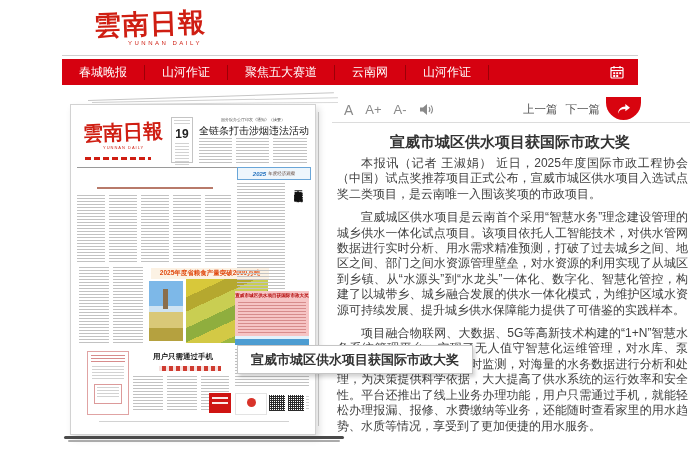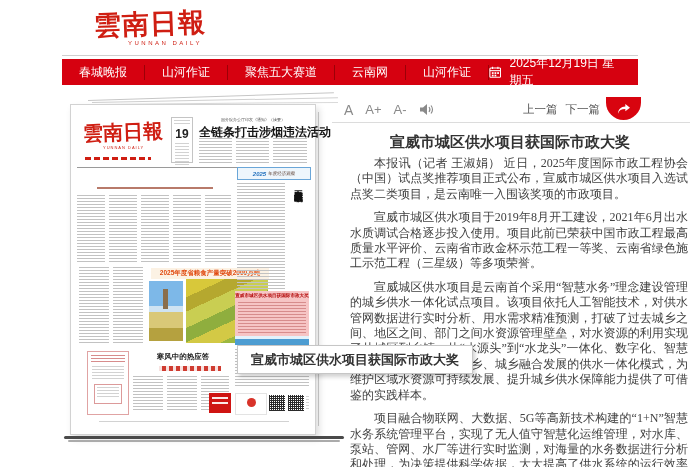--- a/index.html
+++ b/index.html
@@ -26,21 +26,21 @@
          border:1px solid #d2d2d2;box-shadow:3px 4px 7px rgba(0,0,0,.14);}
   .ft{background:repeating-linear-gradient(180deg,#c2c2c2 0 1px,transparent 1px 3px);}
   .ft-light{background:repeating-linear-gradient(180deg,#d2d2d2 0 1px,transparent 1px 3px);}
   .ft-pink{background:repeating-linear-gradient(180deg,#d78c8c 0 1px,transparent 1px 3px);}
   .ft-red{background:repeating-linear-gradient(90deg,#cf1e12 0 6px,transparent 6px 9px);}
   .np-logo{font-size:20px;font-weight:bold;color:#cf1e12;letter-spacing:0;
            font-family:"DejaVu Serif","Liberation Serif",serif;transform:rotate(-2deg);}
   .np-logo-sub{font-size:4px;color:#cf1e12;letter-spacing:1px;}
   .datebox{border:1px solid #c4c4c4;text-align:center;}
   .kicker{font-size:4px;color:#555;text-align:center;white-space:nowrap;overflow:hidden;}
-  .np-h1{font-size:12px;font-weight:bold;color:#151515;text-align:left;white-space:nowrap;}
+  .np-h1{font-size:10px;font-weight:normal;color:#151515;text-align:left;white-space:nowrap;}
   .np-big{font-size:11px;font-weight:bold;color:#111;text-align:center;letter-spacing:2px;white-space:nowrap;}
   .econ{border:1px solid #6aa6d8;background:#eef6fc;display:flex;align-items:center;
         justify-content:center;gap:2px;}
   .econ-y{font-size:6px;font-weight:bold;font-style:italic;color:#1f6fbd;}
   .econ-l{font-size:4.5px;color:#5a3c2e;}
   .vhead{writing-mode:vertical-rl;font-size:8.5px;font-weight:bold;color:#111;line-height:18px;}
   .pinkblk{background:#f6c5c5;}
   .pink-title{font-size:4.6px;font-weight:bold;color:#b50d0d;text-align:center;white-space:nowrap;}
   .skyline{background:linear-gradient(180deg,#e3f2fb 0 38%,#4d9dd2 38%);}
   .photo-h{font-size:6.5px;font-weight:bold;color:#e0490f;text-align:center;background:#fcf2e4;white-space:nowrap;}
@@ -57,21 +57,21 @@
   .toolbar{left:332px;top:97px;width:358px;height:25px;border-bottom:1px solid #dcdcdc;
            display:flex;align-items:center;color:#8a8a8a;}
   .tb-btn{margin-left:12px;font-size:13px;cursor:pointer;}
   .tb-nav{font-size:11.5px;color:#555;cursor:pointer;}
   .backbtn{left:606px;top:97px;width:35px;height:23px;background:#d8040f;
            border-radius:0 0 18px 18px;display:flex;align-items:center;justify-content:center;cursor:pointer;}
   .art-title{left:340px;top:133px;width:340px;text-align:center;font-size:15px;
              font-weight:bold;color:#333;}
   .art-body{left:337px;top:156px;width:351px;font-size:12px;line-height:15.4px;
             color:#404040;text-align:justify;}
-  .art-body p{margin:0 0 8px 13px;text-indent:2em;font-family:Liberation Serif, serif;}
+  .art-body p{margin:0 0 8px 0;text-indent:2em;}
 
   
   .tooltip{left:237px;top:345px;width:234px;height:27px;background:#fff;border:1px solid #c6c6c6;
            box-shadow:2px 3px 4px rgba(0,0,0,.18);display:flex;align-items:center;
            justify-content:center;font-size:13px;font-weight:bold;color:#333;z-index:30;white-space:nowrap;}
 
   
   .pager{left:62px;top:444px;width:284px;height:20px;background:#f3f3f3;display:flex;
          align-items:center;font-size:11.5px;color:#444;}
   .pdficon{width:10px;height:12px;background:#d8332a;border-radius:1px;position:relative;margin-left:5px;}
@@ -100,21 +100,20 @@
         <rect x="1" y="2.5" width="12" height="10.5" rx="1" fill="none" stroke="#fff" stroke-width="1.2"></rect>
         <line x1="1" y1="5.5" x2="13" y2="5.5" stroke="#fff" stroke-width="1.2"></line>
         <line x1="4" y1="1" x2="4" y2="3.5" stroke="#fff" stroke-width="1.2"></line>
         <line x1="10" y1="1" x2="10" y2="3.5" stroke="#fff" stroke-width="1.2"></line>
         <rect x="3.2" y="7.2" width="2" height="2" fill="#fff"></rect>
         <rect x="6.2" y="7.2" width="2" height="2" fill="#fff"></rect>
         <rect x="9.2" y="7.2" width="2" height="2" fill="#fff"></rect>
         <rect x="3.2" y="10" width="2" height="2" fill="#fff"></rect>
         <rect x="6.2" y="10" width="2" height="2" fill="#fff"></rect>
       </svg>
-      <span>2025年12月19日 星期五</span>
     </div>
   </div>
 
   <div class="abs stackline" style="left:88px;top:100px;width:246px;background:#c6c6c6;transform:rotate(-1.8deg);"></div>
   <div class="abs stackline" style="left:92px;top:102px;width:246px;background:#d0d0d0;transform:rotate(-1.1deg);"></div>
   <div class="abs stackline" style="left:96px;top:104px;width:242px;background:#dadada;transform:rotate(-0.5deg);"></div>
   <div class="abs" style="left:318px;top:112px;width:1px;height:314px;background:#cfcfcf;"></div>
 
   <div class="abs paper">
 
@@ -158,21 +157,21 @@
     <div class="abs ft" style="left:166px;top:78px;width:48px;height:106px;"></div>
     <div class="abs vhead" style="left:219px;top:79px;width:18px;height:106px;">聚焦五大赛道 破解发展瓶颈</div>
 
     <div class="abs pinkblk" style="left:164px;top:186px;width:74px;height:45px;">
       <div class="pink-title" style="padding-top:2px;">宣威市城区供水项目获国际市政大奖</div>
       <div class="ft-pink" style="position:absolute;left:3px;top:11px;width:68px;height:31px;"></div>
     </div>
     <div class="abs skyline" style="left:164px;top:231px;width:74px;height:9px;"></div>
     <div class="abs ft" style="left:164px;top:244px;width:74px;height:38px;"></div>
 
-    <div class="abs midh" style="left:62px;top:247px;width:100px;">寒风中的热应答</div>
+    <div class="abs midh" style="left:62px;top:247px;width:100px;">用户只需通过手机</div>
     <div class="abs redstrip" style="left:88px;top:261px;width:62px;height:5px;"></div>
     <div class="abs ft" style="left:62px;top:271px;width:30px;height:36px;"></div>
     <div class="abs ft" style="left:96px;top:271px;width:30px;height:36px;"></div>
     <div class="abs ft" style="left:130px;top:271px;width:28px;height:36px;"></div>
 
     <div class="abs" style="left:16px;top:246px;width:40px;height:62px;border:1px solid #e0a3a3;">
       <div class="ft-pink" style="margin:3px 3px 0;height:8px;"></div>
       <div class="ft-light" style="margin:3px 4px 0;height:14px;"></div>
       <div style="margin:4px auto 0;width:26px;height:18px;border:1px solid #dc9a9a;">
         <div class="ft-light" style="margin:2px 2px 0;height:12px;"></div>
@@ -214,21 +213,20 @@
   <div class="abs backbtn">
     <svg width="16" height="14" viewBox="0 0 24 20">
       <path d="M14 2.5 L21 8 L14 13.5 V10 C8 10 4.5 12 3 17 C3.2 10 7.5 6.5 14 6.2 Z" fill="#fff"></path>
     </svg>
   </div>
 
   <div class="abs art-title">宣威市城区供水项目获国际市政大奖</div>
 
   <div class="abs art-body">
     <p>本报讯（记者 王淑娟） 近日，2025年度国际市政工程协会（中国）试点奖推荐项目正式公布，宣威市城区供水项目入选试点奖二类项目，是云南唯一入围该奖项的市政项目。</p>
-    <p>宣威市城区供水项目于2019年8月开工建设，2021年6月出水水质调试合格逐步投入使用。项目此前已荣获中国市政工程最高质量水平评价、云南省市政金杯示范工程一等奖、云南省绿色施工示范工程（三星级）等多项荣誉。</p>
     <p>宣威城区供水项目是云南首个采用“智慧水务”理念建设管理的城乡供水一体化试点项目。该项目依托人工智能技术，对供水管网数据进行实时分析、用水需求精准预测，打破了过去城乡之间、地区之间、部门之间水资源管理壁垒，对水资源的利用实现了从城区到乡镇、从“水源头”到“水龙头”一体化、数字化、智慧化管控，构建了以城带乡、城乡融合发展的供水一体化模式，为维护区域水资源可持续发展、提升城乡供水保障能力提供了可借鉴的实践样本。</p>
     <p>项目融合物联网、大数据、5G等高新技术构建的“1+N”智慧水务系统管理平台，实现了无人值守智慧化运维管理，对水库、泵站、管网、水厂等进行实时监测，对海量的水务数据进行分析和处理，为决策提供科学依据，大大提高了供水系统的运行效率和安全性。平台还推出了线上业务办理功能，用户只需通过手机，就能轻松办理报漏、报修、水费缴纳等业务，还能随时查看家里的用水趋势、水质等情况，享受到了更加便捷的用水服务。</p>
   </div>
 
   <div class="abs tooltip">宣威市城区供水项目获国际市政大奖</div>
 
 
 </div>
 
 </body></html>

